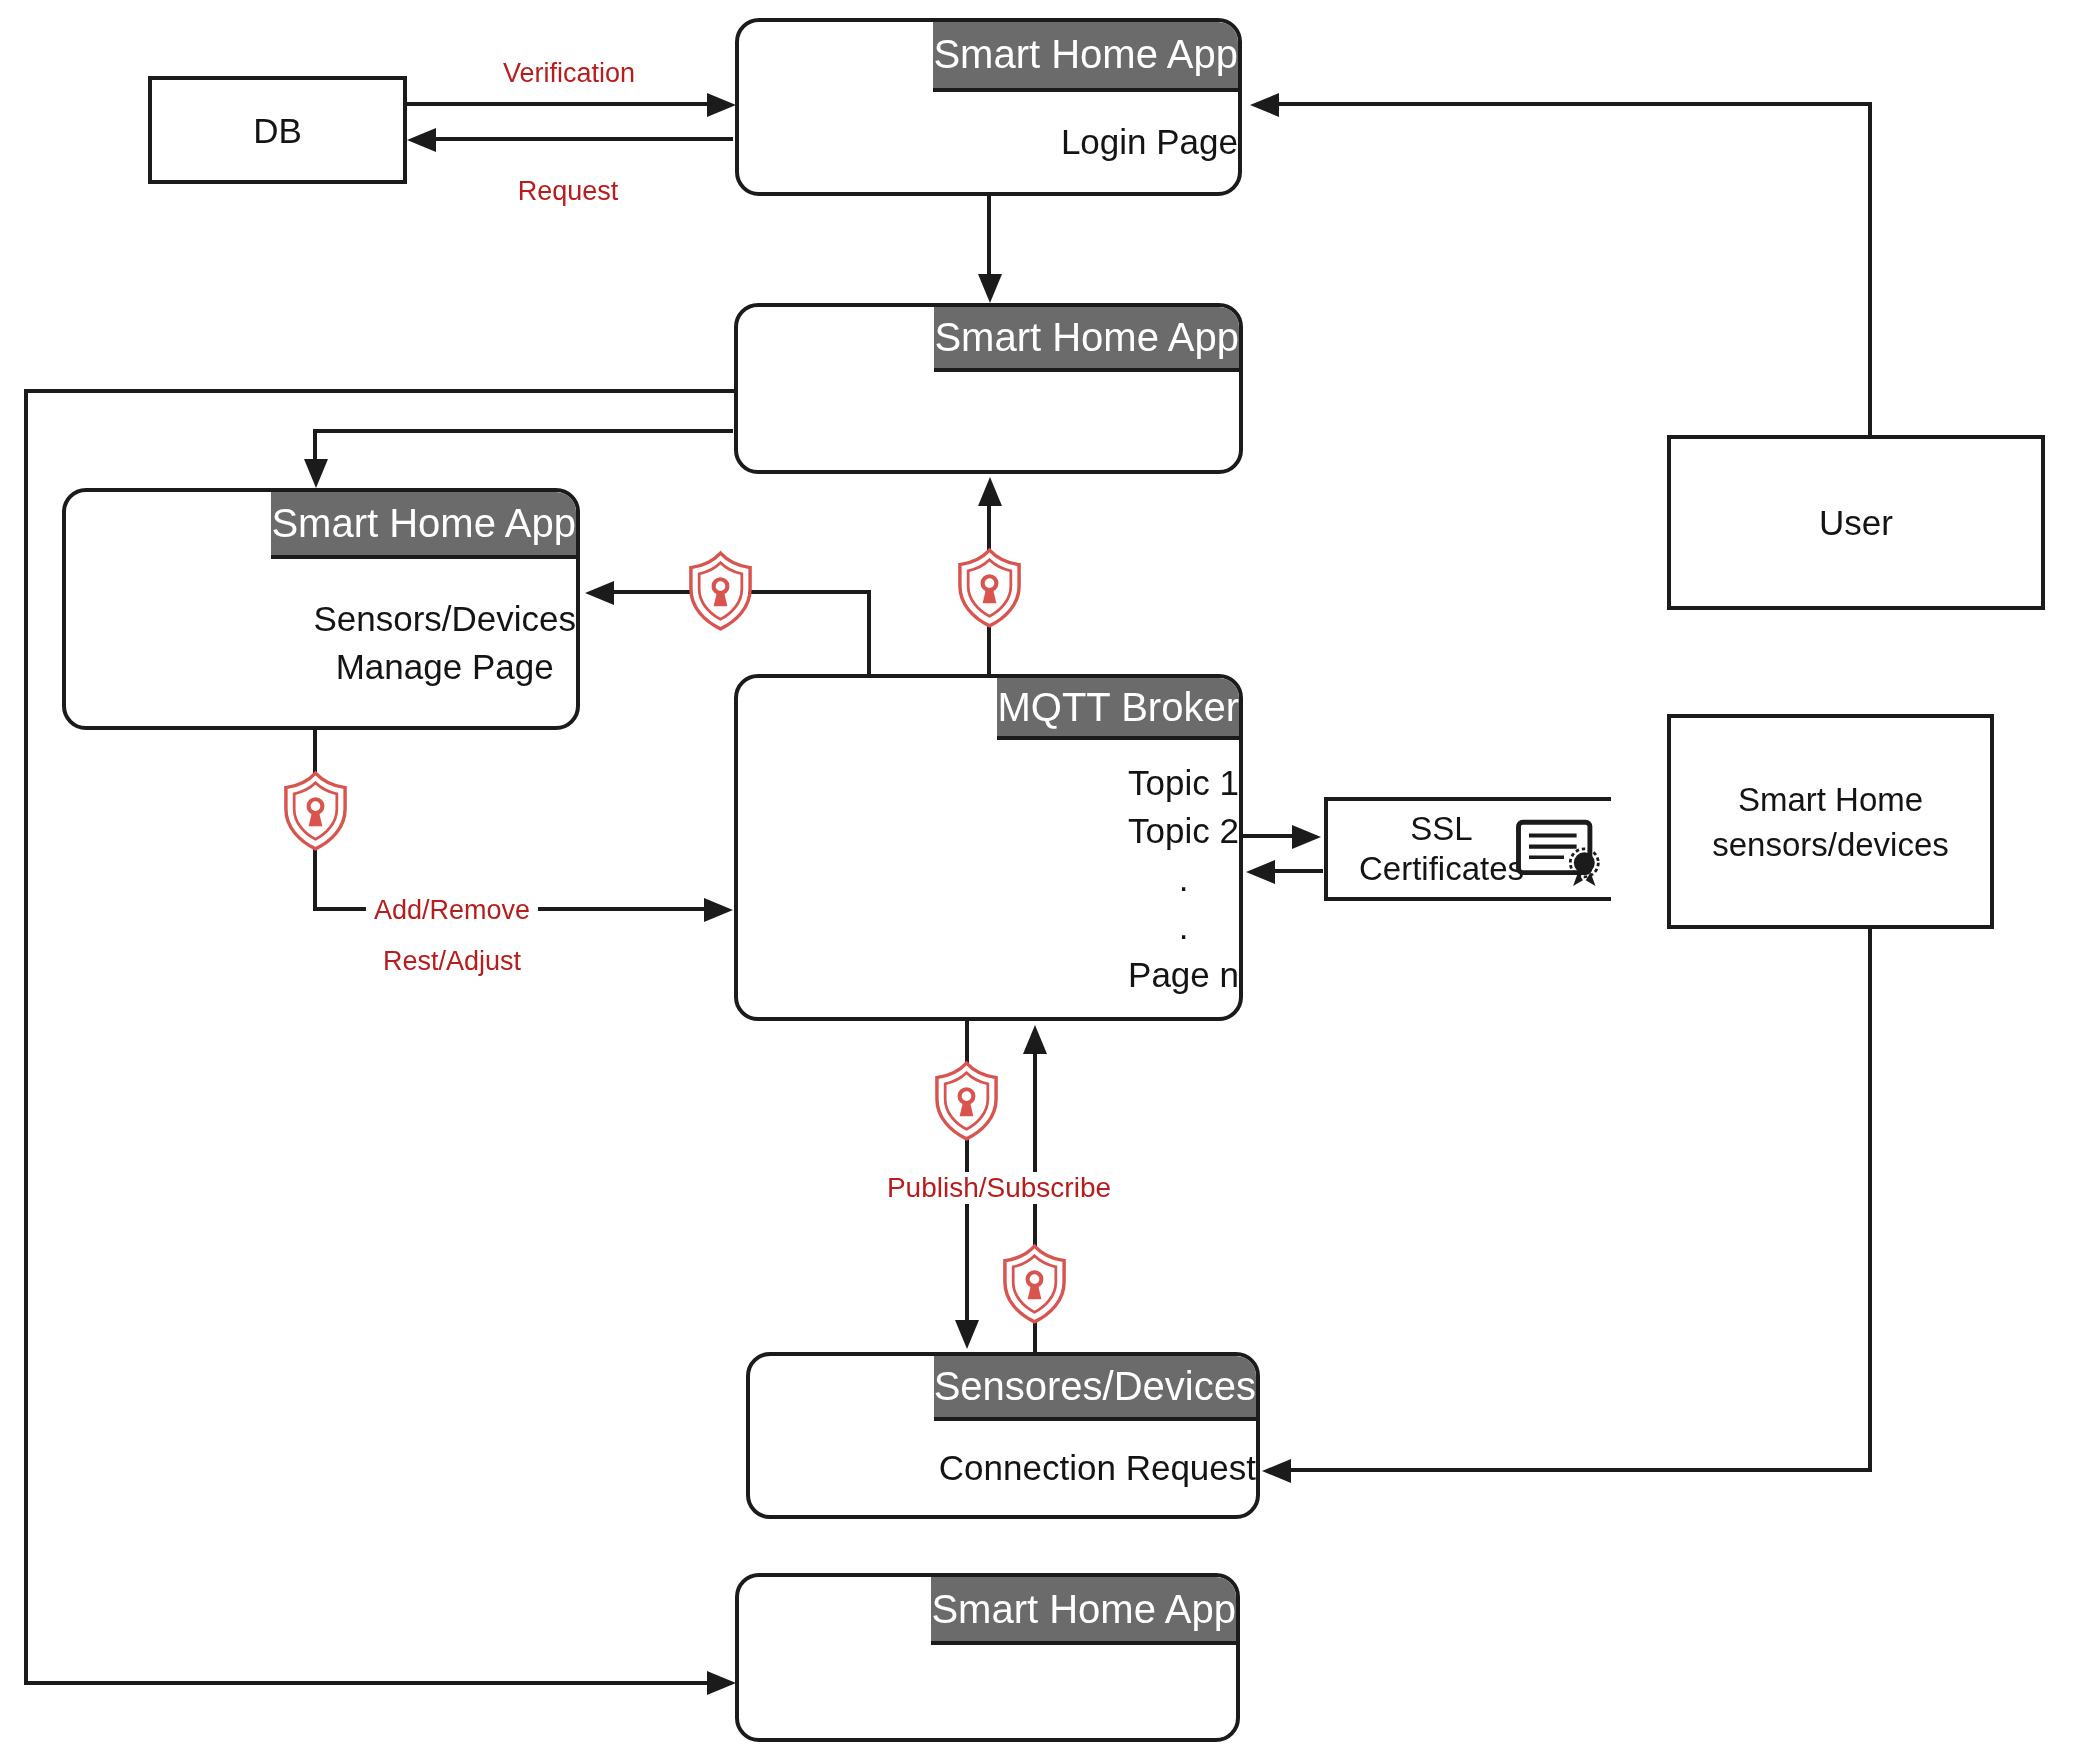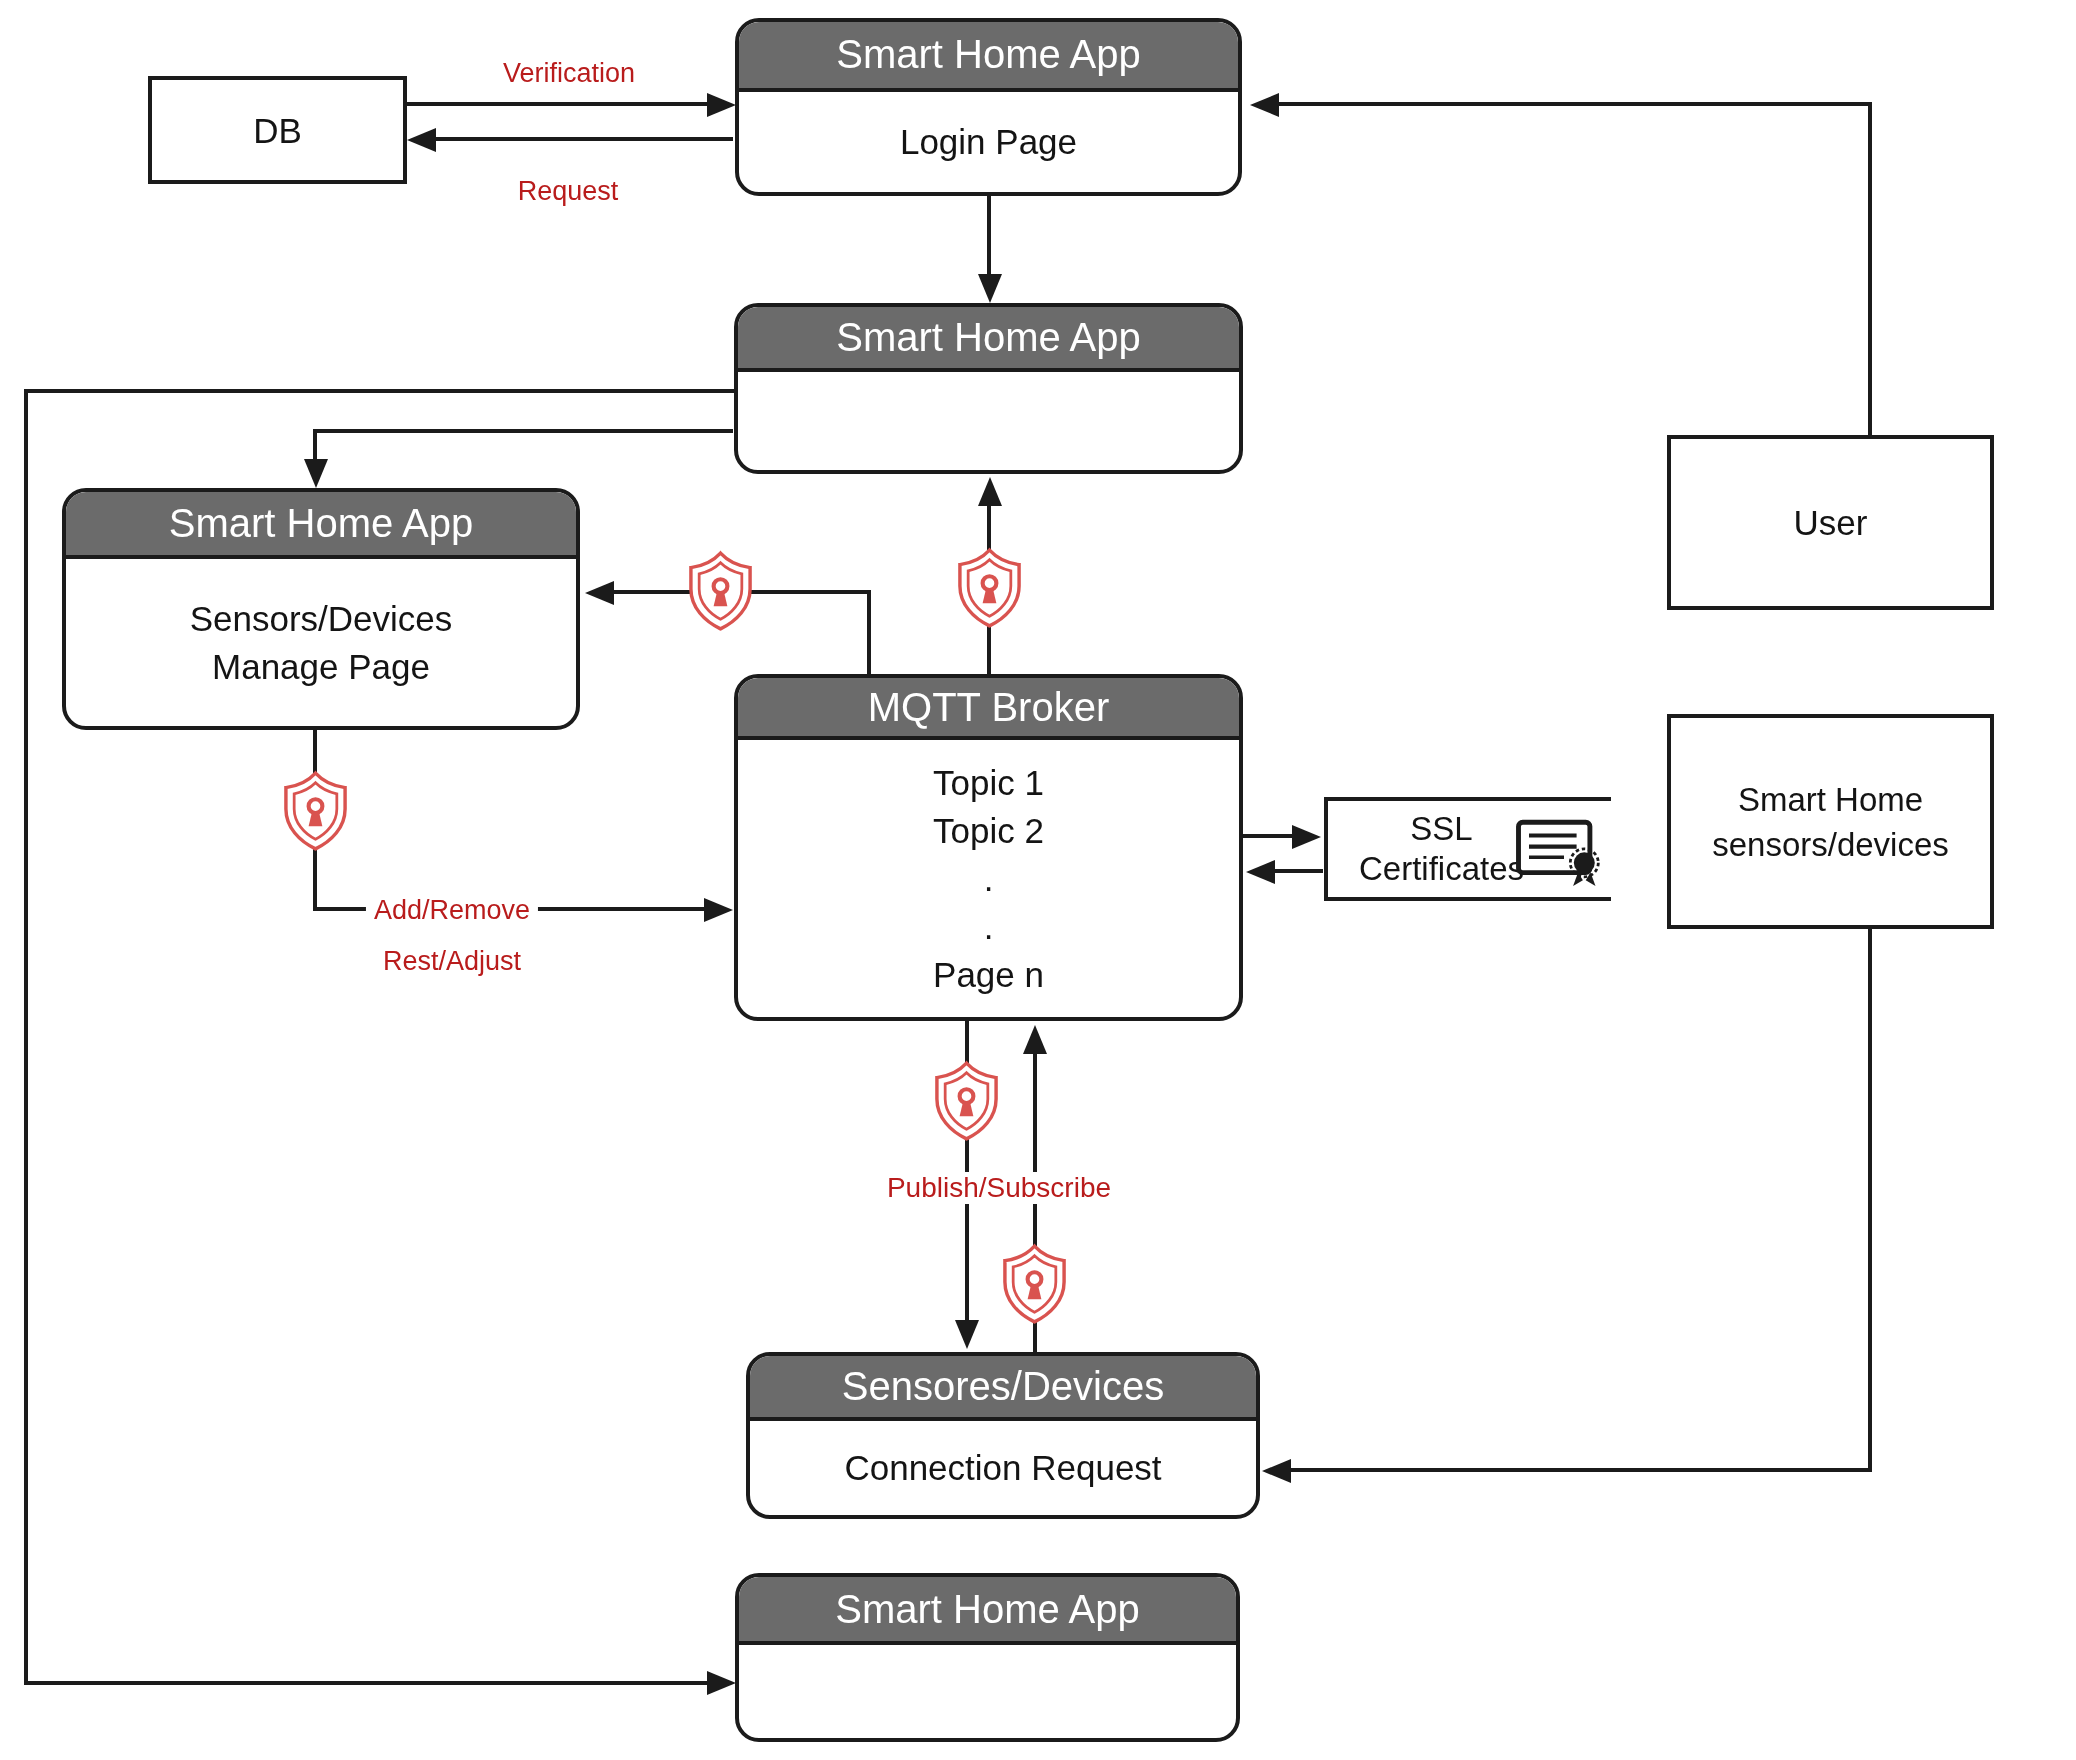--- a/index.html
+++ b/index.html
@@ -17,21 +17,21 @@
   }
   
   .pbox{
     position:absolute;background:#fff;border:4px solid var(--line);
     display:flex;flex-direction:column;align-items:center;justify-content:center;
     font-size:35px;line-height:45px;text-align:center;box-sizing:border-box;
   }
   
   .rbox{
     position:absolute;background:#fff;border:4px solid var(--line);border-radius:24px;
-    box-sizing:border-box;overflow:hidden;display:flex;flex-direction:column;
+    box-sizing:border-box;overflow:hidden;display:flex;flex-direction:column;align-items:flex-end;
   }
   .rbox .hd{
     background:var(--header-bg);color:var(--header-text);
     border-bottom:4px solid var(--line);
     display:flex;align-items:center;justify-content:center;
     font-size:40px;flex:0 0 auto;
   }
   .rbox .bd{
     flex:1 1 auto;display:flex;flex-direction:column;align-items:center;justify-content:center;
     font-size:35px;line-height:48px;text-align:center;
@@ -109,21 +109,21 @@
   </div>
 
   <div class="pbox" style="left:1324px;top:797px;width:287px;height:104px;border-right:none;font-size:33px;line-height:40px;padding-right:56px;">
     <div>SSL</div>
     <div>Certificates</div>
   </div>
   <svg class="cert" style="left:1514px;top:818px;width:93px;height:70px;" viewBox="0 0 116 88" width="93" height="70">
       <use href="#sym-cert"></use>
     </svg>
 
-  <div class="pbox" style="left:1667px;top:435px;width:327px;height:175px;">
+  <div class="pbox" style="left:1667px;top:435px;width:378px;height:175px;">
     <div>User</div>
   </div>
 
   <div class="pbox" style="left:1667px;top:714px;width:327px;height:215px;font-size:33px;line-height:45px;">
     <div>Smart Home</div>
     <div>sensors/devices</div>
   </div>
 
   <div class="rbox" style="left:746px;top:1352px;width:514px;height:167px;">
     <div class="hd" style="height:61px;">Sensores/Devices</div>

